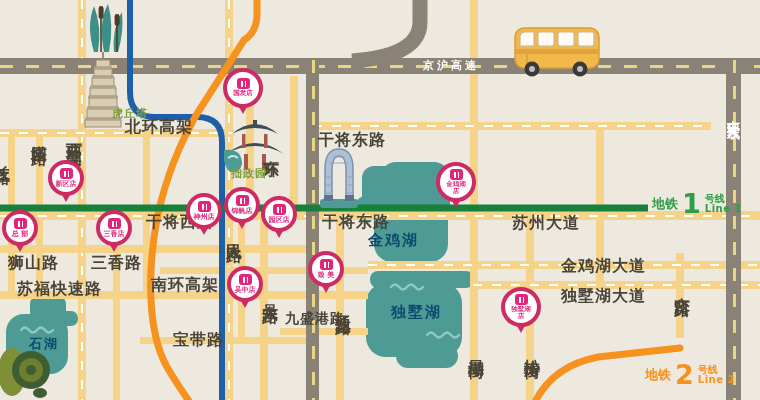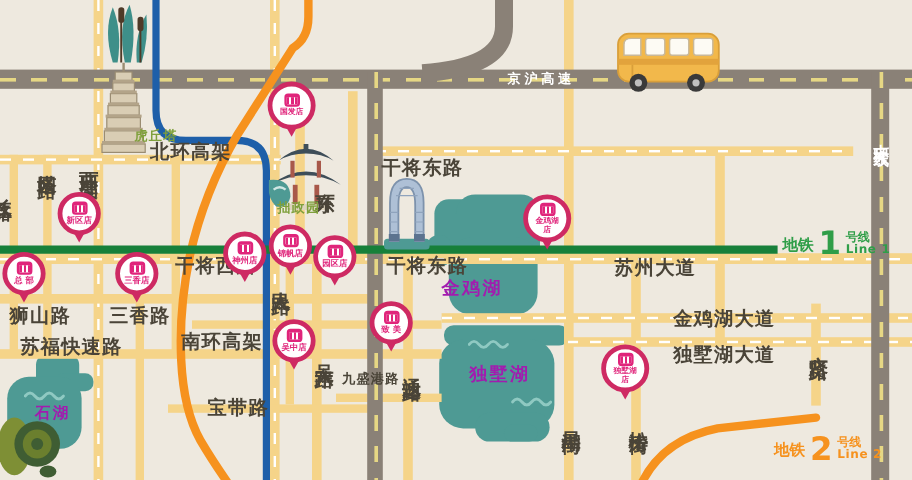--- a/index.html
+++ b/index.html
@@ -2,21 +2,21 @@
 <html><head>
 <meta charset="utf-8">
 <style>
   html,body{margin:0;padding:0;}
   body{font-family:"DejaVu Sans",sans-serif;}
   #map{position:relative;width:760px;height:400px;background:#eee9df;overflow:hidden;}
   #map *{box-sizing:border-box;}
 
   
   .lake{position:absolute;background:#4e9a94;}
-  .lake-label{position:absolute;color:#a21caf;font-weight:bold;letter-spacing:2px;white-space:nowrap;}
+  .lake-label{position:absolute;color:#0c4a6e;font-weight:bold;letter-spacing:2px;white-space:nowrap;}
 
   
   .rh{position:absolute;background:#f5d489;}
   .rv{position:absolute;background:#f5d489;}
   .rh.dash::after{content:"";position:absolute;left:0;right:0;top:50%;height:2px;margin-top:-1px;
     background:repeating-linear-gradient(90deg,#fff 0 9px,rgba(0,0,0,0) 9px 19px);}
   .rv.dash::after{content:"";position:absolute;top:0;bottom:0;left:50%;width:2px;margin-left:-1px;
     background:repeating-linear-gradient(180deg,#fff 0 9px,rgba(0,0,0,0) 9px 19px);}
   .gray{background:#8a8177;}
   .gray.rh.dash::after{height:3px;margin-top:-1px;
@@ -26,21 +26,21 @@
 
   
   #lines{position:absolute;left:0;top:0;pointer-events:none;}
 
   
   .rl{position:absolute;font-size:16px;font-weight:bold;color:#4a4438;letter-spacing:1px;
       line-height:1;white-space:nowrap;}
   .rl.v{writing-mode:vertical-rl;letter-spacing:2px;}
   .rl.white{color:#fff;}
   .rl.green{color:#7fa03c;font-size:11px;}
-  .rl.small{font-size:11px;font-family:Liberation Serif, serif;}
+  .rl.small{font-size:14px;}
 
   
   .badge{position:absolute;display:flex;align-items:center;gap:4px;white-space:nowrap;}
   .badge .cn{font-size:13px;font-weight:bold;}
   .badge .num{font-size:27px;font-weight:bold;line-height:0.85;}
   .badge .col{display:flex;flex-direction:column;line-height:1.05;}
   .badge .sfx{font-size:10px;font-weight:bold;}
   .badge .en{font-size:10px;font-weight:bold;letter-spacing:0.5px;}
   .badge.l1{color:#2f9e48;}
   .badge.l2{color:#f6921e;}

